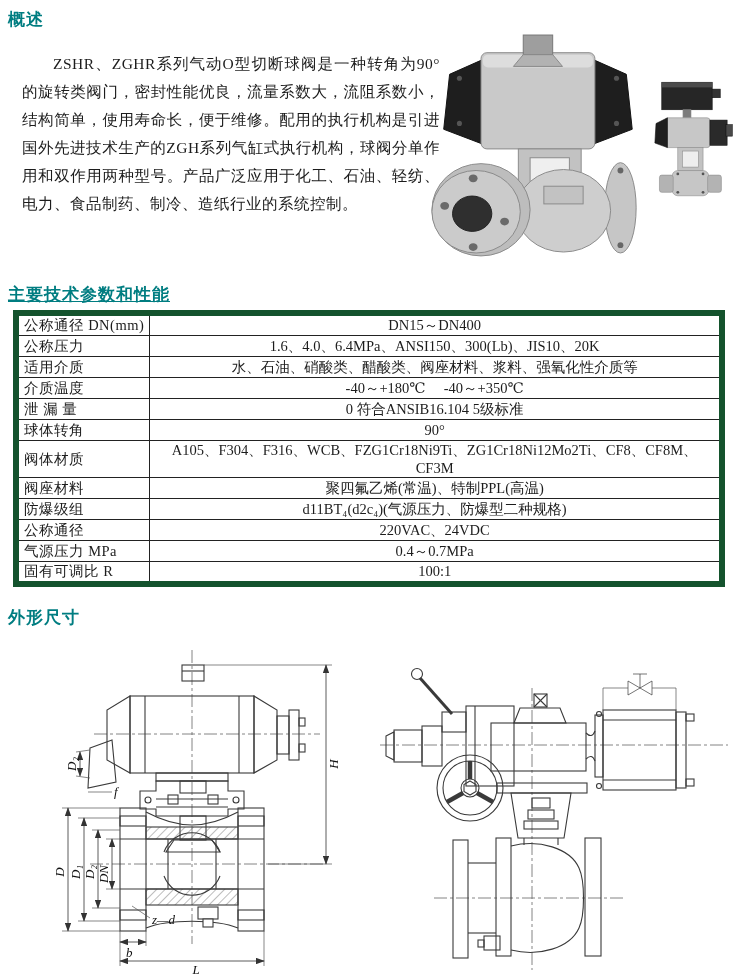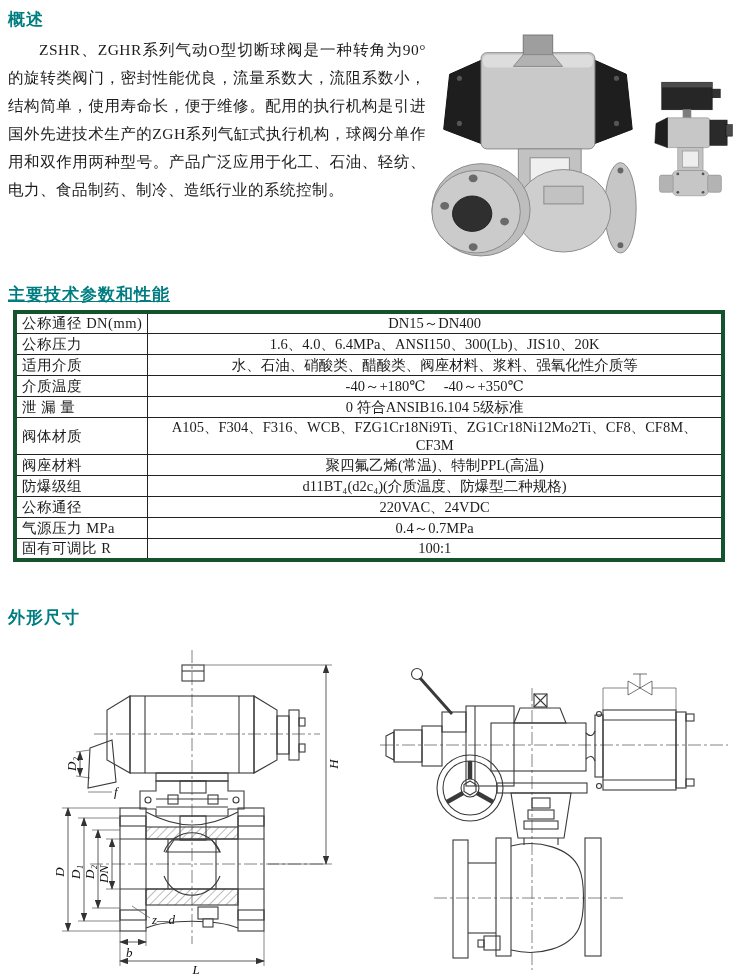--- a/index.html
+++ b/index.html
@@ -13,32 +13,32 @@
   .section-heading {
     position:absolute; margin:0; color:var(--accent);
     font-family:"Liberation Sans","DejaVu Sans",sans-serif;
     font-size:17px; font-weight:700; letter-spacing:1px;
   }
   #overview-heading { left:8px; top:8px; }
   #specs-heading    { left:8px; top:283px;text-decoration:underline; }
   #dims-heading     { left:8px; top:606px; }
 
   .overview-paragraph {
-    position:absolute; left:8px; top:36px; width:418px; margin:0;
+    position:absolute; left:8px; top:36px; width:418px; margin:14px;
     font-size:15.5px; line-height:28px; text-align:justify; text-indent:2em;
     letter-spacing:0.5px;
   }
   .photos {
     position:absolute; left:428px; top:26px; width:306px; height:240px;
     display:flex; align-items:flex-start; justify-content:space-between;
   }
 
   table.specs {
     position:absolute; left:13px; top:310px; width:712px;
-    border-collapse:collapse; border:4px solid #14532d;
+    border-collapse:collapse; border:6px solid #14532d;
     font-size:14.5px;
   }
   table.specs td { border:1px solid #222; height:21px; padding:0 5px; }
   td.spec-label { width:121px; text-align:left; padding-left:9px; letter-spacing:0.5px; white-space:nowrap; }
   td.spec-value { text-align:center; }
 
   .drawing { position:absolute; }
   #drawing-left  { left:28px;  top:644px; }
   #drawing-right { left:374px; top:648px; }
 
@@ -132,30 +132,34 @@
         </tr>
         <tr>
           <td class="spec-label">介质温度</td>
           <td class="spec-value">-40～+180℃　 -40～+350℃</td>
         </tr>
         <tr>
           <td class="spec-label">泄 漏 量</td>
           <td class="spec-value">0 符合ANSIB16.104 5级标准</td>
         </tr>
         <tr>
+          <td class="spec-label">球体转角</td>
+          <td class="spec-value">90°</td>
+        </tr>
+        <tr>
           <td class="spec-label">阀体材质</td>
           <td class="spec-value">A105、F304、F316、WCB、FZG1Cr18Ni9Ti、ZG1Cr18Ni12Mo2Ti、CF8、CF8M、CF3M</td>
         </tr>
         <tr>
           <td class="spec-label">阀座材料</td>
           <td class="spec-value">聚四氟乙烯(常温)、特制PPL(高温)</td>
         </tr>
         <tr>
           <td class="spec-label">防爆级组</td>
-          <td class="spec-value">d11BT₄(d2c₄)(介质温度、防爆型二种规格)</td>
+          <td class="spec-value">d11BT₄(d2c₄)(气源压力、防爆型二种规格)</td>
         </tr>
         <tr>
           <td class="spec-label">公称通径</td>
           <td class="spec-value">220VAC、24VDC</td>
         </tr>
         <tr>
           <td class="spec-label">气源压力 MPa</td>
           <td class="spec-value">0.4～0.7MPa</td>
         </tr>
         <tr>

